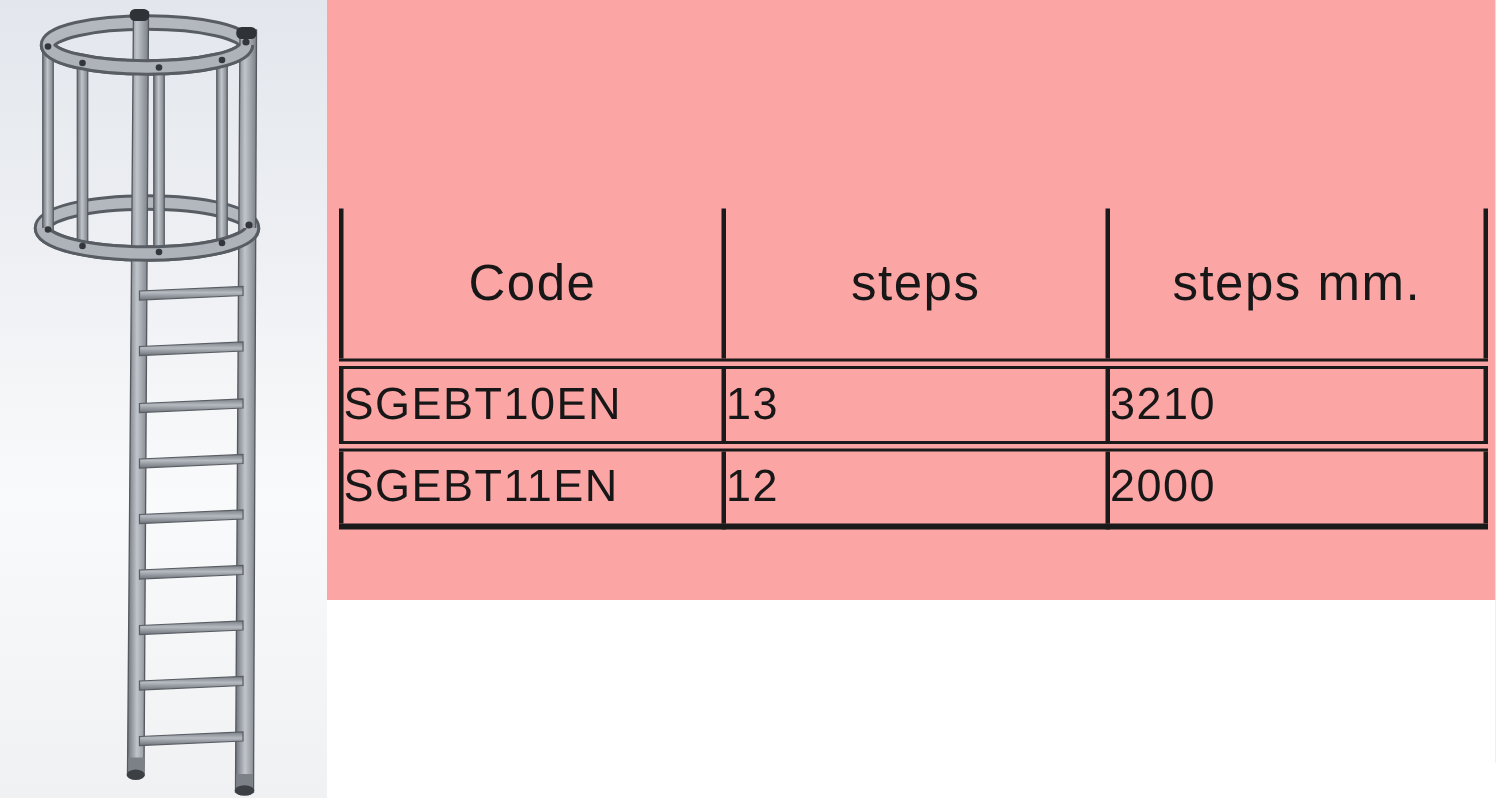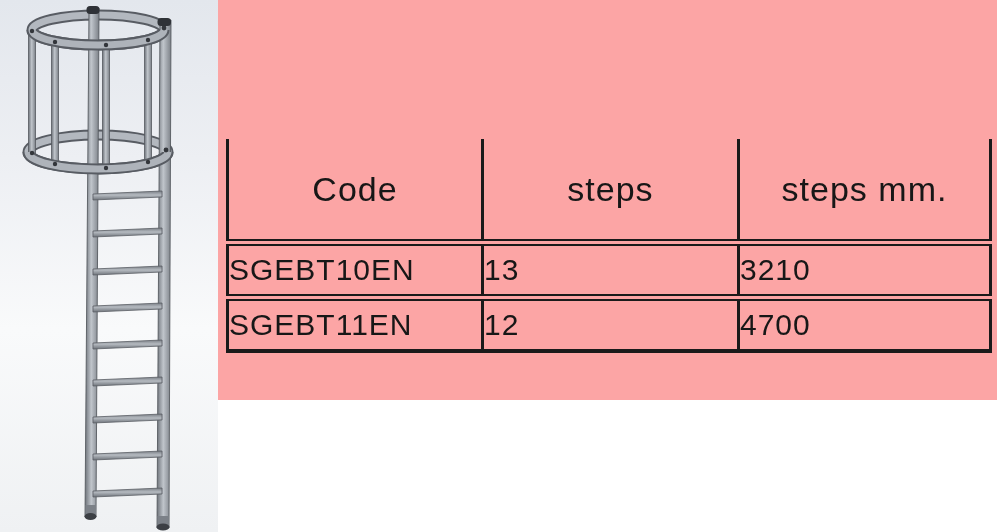--- a/index.html
+++ b/index.html
@@ -177,18 +177,18 @@
     </thead>
     <tbody>
       <tr class="row-first">
         <td>SGEBT10EN</td>
         <td>13</td>
         <td>3210</td>
       </tr>
       <tr>
         <td>SGEBT11EN</td>
         <td>12</td>
-        <td>4700</td>
+        <td>2000</td>
       </tr>
     </tbody>
   </table>
 
 </div>
 
 </body></html>

